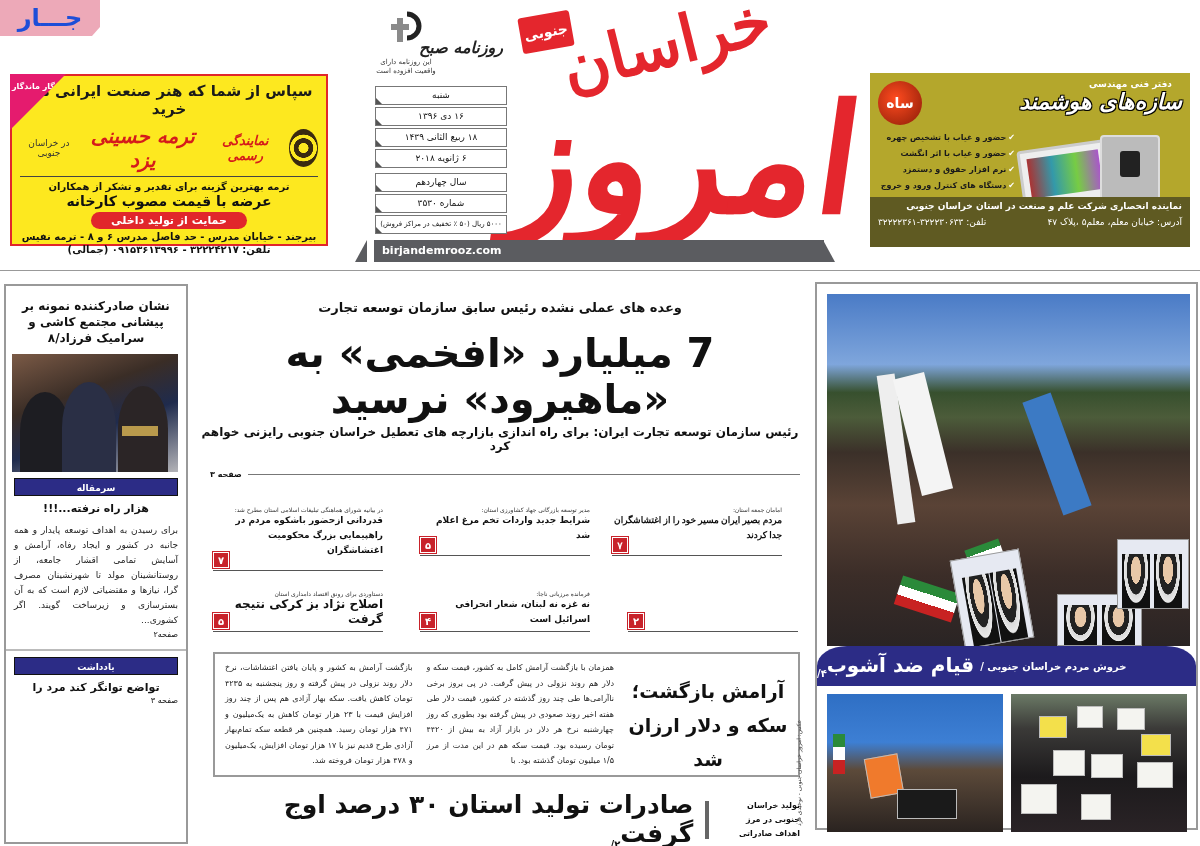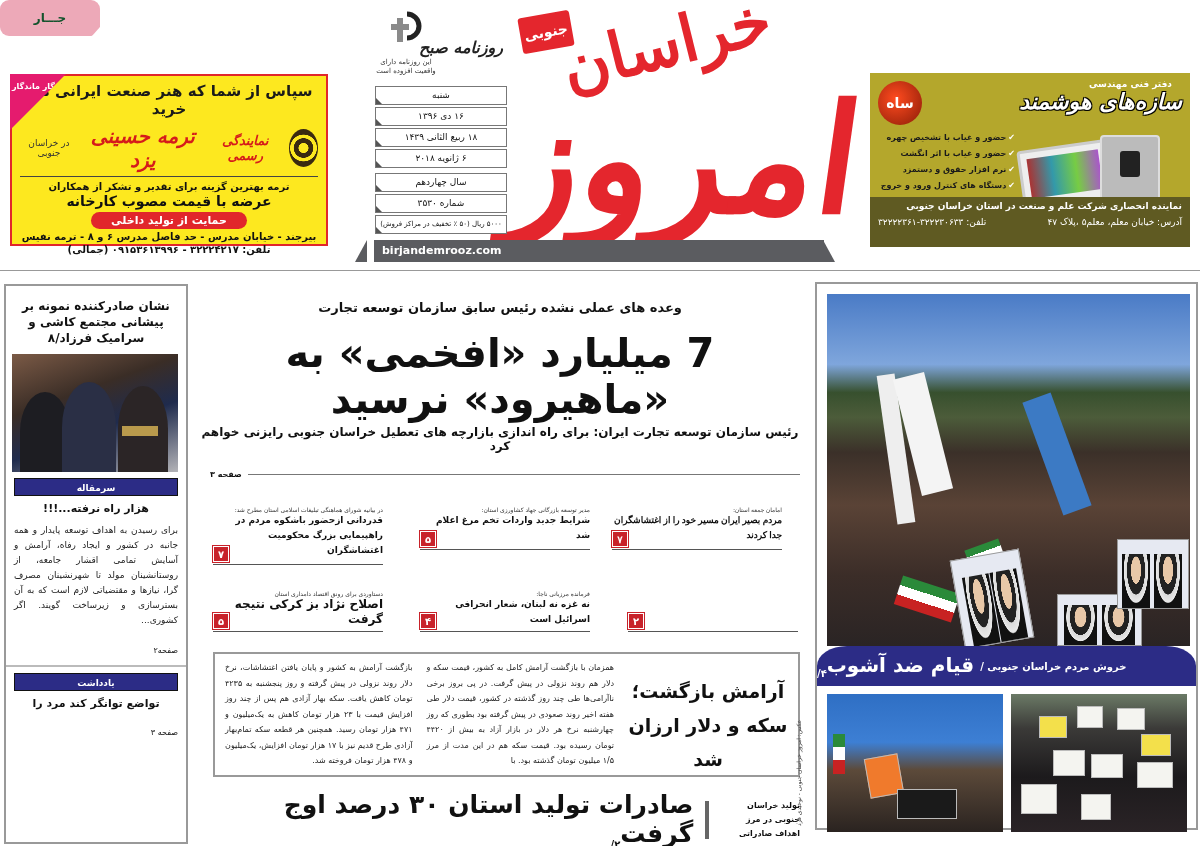--- a/index.html
+++ b/index.html
@@ -2,23 +2,23 @@
 <html><head>
 <meta charset="utf-8">
 <style>
   * { box-sizing: border-box; margin: 0; padding: 0; }
   html, body { width: 1200px; height: 846px; background: #ffffff; overflow: hidden; }
   body { position: relative; font-family: "DejaVu Sans", sans-serif; color: #111; direction: rtl; }
 
   .abs { position: absolute; }
 
   
-  .jar-tag { left: 0; top: 0; width: 100px; height: 36px; background: #eda9b8; color: #14532d;
-    font-weight: bold; font-size: 12px; display: flex; align-items: center; justify-content: center;
-    clip-path: polygon(0 0, 100% 0, 100% 75%, 92% 100%, 0 100%); border-radius: 9px; }
+  .jar-tag { left: 0; top: 0; width: 100px; height: 36px; background: #eda9b8; color: #1d4ed8;
+    font-weight: bold; font-size: 24px; display: flex; align-items: center; justify-content: center;
+    clip-path: polygon(0 0, 100% 0, 100% 75%, 92% 100%, 0 100%); }
 
   
   .ad-left { left: 10px; top: 74px; width: 318px; height: 172px; background: #fde81f; border: 2px solid #e1262b; padding: 4px 8px; text-align: center; }
   .ad-left .corner { position: absolute; left: -2px; top: -2px; width: 56px; height: 56px; background: #e51b6e; color: #fff;
     font-size: 8px; font-weight: bold; clip-path: polygon(0 0, 100% 0, 0 100%); padding: 8px 0 0 2px; text-align: left; }
   .ad-left .l1 { font-size: 15px; font-weight: bold; color: #1a1a1a; margin-top: 2px; }
   .ad-left .l2row { display: flex; align-items: center; justify-content: flex-start; gap: 6px; margin-top: 6px; }
   .ad-left .paisley { width: 34px; height: 38px; border-radius: 50% 50% 50% 50%; background: radial-gradient(circle, #fde81f 20%, #3a2a10 22%, #3a2a10 40%, #fde81f 42%, #fde81f 55%, #3a2a10 57%); }
   .ad-left .brand { font-family: "DejaVu Serif", serif; font-size: 20px; font-weight: bold; color: #d51b1b; font-style: italic; }
   .ad-left .brand-small { font-size: 9px; color: #333; }
@@ -64,30 +64,30 @@
   .header-rule { left: 0; top: 270px; width: 1200px; border-top: 1px solid #999; }
 
   
   .left-col { left: 4px; top: 284px; width: 184px; height: 560px; border: 2px solid #999; background: #fff; padding: 6px 8px; text-align: center; }
   .left-col .lhead { font-size: 12px; font-weight: bold; line-height: 16px; margin-top: 6px; }
   .left-col .photo { width: 166px; height: 118px; margin: 8px auto 0; background: linear-gradient(160deg, #7b5a46 0%, #3a2d26 35%, #1f2b4d 60%, #b4b4b8 100%); position: relative; overflow: hidden; }
   .left-col .photo .p { position:absolute; bottom:0; background:#1d1d22; border-radius: 50% 50% 0 0; }
   .left-col .bluebar { background: #2c2c86; color: #fff; font-size: 9px; font-weight: bold; height: 18px; line-height: 18px; margin-top: 6px; border: 1px solid #111; }
   .left-col .ctitle { font-size: 11px; font-weight: bold; margin-top: 6px; }
   .left-col .body { font-size: 9px; line-height: 15px; text-align: justify; margin-top: 8px; color: #222; }
-  .left-col .pg { font-size: 8px; text-align: right; margin-top: 18px; }
+  .left-col .pg { font-size: 8px; text-align: right; margin-top: 2px; }
   .left-col .sep { border-top: 2px solid #bbb; margin: 10px -8px 4px; }
   .kicker { position:absolute; left: 200px; top: 300px; width: 600px; text-align: center; font-size: 13px; font-weight: bold; }
   .main-head { position:absolute; left: 200px; top: 330px; width: 600px; text-align: center; font-size: 40px; font-weight: bold; font-family: "DejaVu Sans", sans-serif; letter-spacing: -1px; }
   .subhead { position:absolute; left: 200px; top: 425px; width: 600px; text-align: center; font-size: 12px; font-weight: bold; }
   .page-ref { position:absolute; left: 210px; top: 470px; width: 590px; display: flex; align-items: center; gap: 6px; direction: ltr; }
   .page-ref span { font-size: 8px; font-weight: bold; white-space: nowrap; }
   .page-ref .line { flex: 1; border-top: 1px solid #777; }
 
-  .brief { position: absolute; width: 170px; text-align: right; border-bottom: 1px solid #555; padding-bottom: 6px; }
+  .brief { position: absolute; width: 170px; text-align: right; border-bottom: 1px solid #555; padding-bottom: 12px; }
   .brief .tiny { font-size: 6px; color: #333; }
   .brief .bt { font-size: 9px; font-weight: bold; line-height: 15px; }
   .brief .num { position: absolute; left: 0; bottom: 2px; width: 16px; height: 16px; background: #c8222a; color: #fff; font-size: 10px; font-weight: bold; text-align: center; line-height: 16px; border: 1px solid #fff; outline: 1px solid #c8222a; }
   .brief .bt.big { font-size: 12px; }
 
   .box-story { position:absolute; left: 213px; top: 652px; width: 587px; height: 125px; border: 2px solid #999; display: flex; padding: 6px 10px; gap: 14px; }
   .box-story .bs-title { width: 160px; font-size: 19px; font-weight: bold; line-height: 34px; text-align: center; padding-top: 14px; }
   .box-story .bs-col { flex: 1; font-size: 8px; line-height: 15.5px; text-align: justify; color: #222; }
 
   .bottom-head { position:absolute; left: 200px; top: 790px; width: 600px; display: flex; align-items: center; gap: 12px; }

